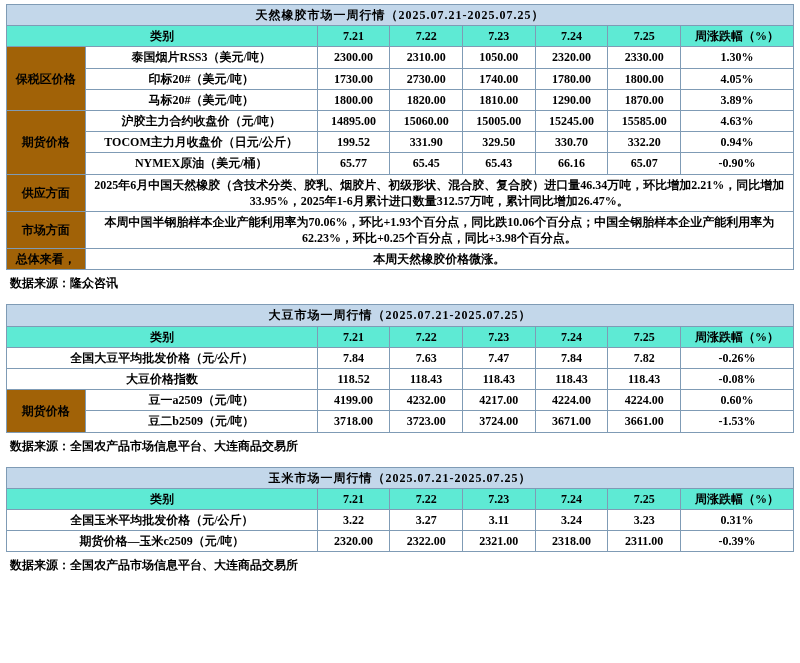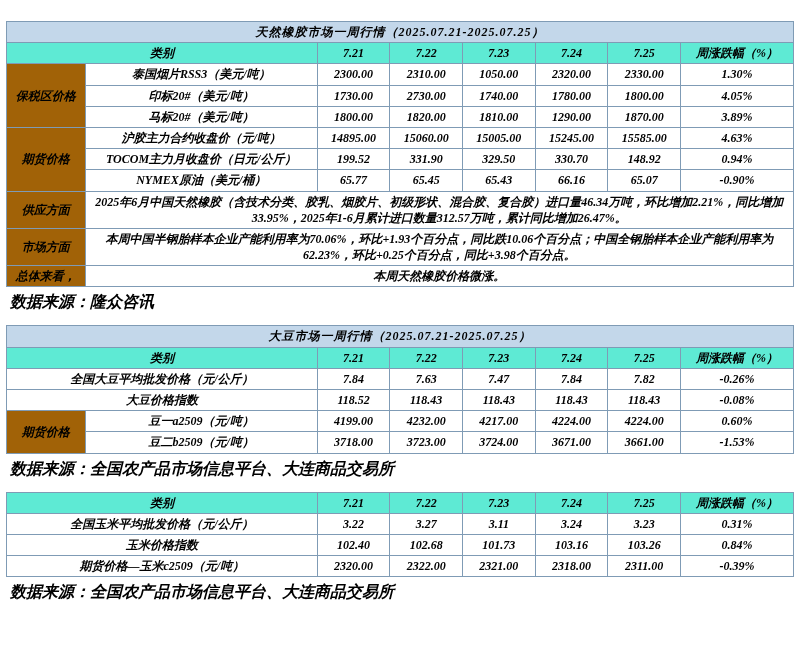--- a/index.html
+++ b/index.html
@@ -9,22 +9,21 @@
   }
   body {
     width: 800px;
     font-family: "Liberation Serif", "DejaVu Serif", serif;
     color: #000;
     font-size: 12px;
   }
   .page {
     width: 636px;
     box-sizing: border-box;
-    padding: 21px 6px 6px 6px;
-    font-style: italic;
+    padding: 4px 6px 6px 6px;
   }
   table.rpt {
     border-collapse: collapse;
     width: 788px;
     table-layout: fixed;
   }
   table.rpt td, table.rpt th {
     border: 1px solid #7f9bb5;
     padding: 2px 3px;
     font-weight: bold;
@@ -52,21 +51,21 @@
     text-align: left;
     padding-left: 6px;
   }
   .justify {
     text-align: left;
     padding: 3px 5px;
     font-weight: bold;
     line-height: 1.5;
   }
   .src {
-    font-size: 16px;
+    font-size: 12px;
     font-weight: bold;
     padding: 5px 0 2px 4px;
   }
   .gap {
     height: 10px;
   }
   .nowrap { white-space: nowrap; }
 </style>
 </head>
 <body>
@@ -136,21 +135,21 @@
       <td class="datacell">15245.00</td>
       <td class="datacell">15585.00</td>
       <td class="datacell">4.63%</td>
     </tr>
     <tr>
       <td class="datacell left">TOCOM主力月收盘价（日元/公斤）</td>
       <td class="datacell">199.52</td>
       <td class="datacell">331.90</td>
       <td class="datacell">329.50</td>
       <td class="datacell">330.70</td>
-      <td class="datacell">148.92</td>
+      <td class="datacell">332.20</td>
       <td class="datacell">0.94%</td>
     </tr>
     <tr>
       <td class="datacell left">NYMEX原油（美元/桶）</td>
       <td class="datacell">65.77</td>
       <td class="datacell">65.45</td>
       <td class="datacell">65.43</td>
       <td class="datacell">66.16</td>
       <td class="datacell">65.07</td>
       <td class="datacell">-0.90%</td>
@@ -248,48 +247,42 @@
       <col style="width:78px">
         <col style="width:230px">
         <col style="width:72px">
         <col style="width:72px">
       <col style="width:72px">
         <col style="width:72px">
         <col style="width:72px">
         <col style="width:112px">
     </colgroup>
     <tbody>
+        <tr>
+      <td class="title-cell" colspan="8">玉米市场一周行情（2025.07.21-2025.07.25）</td>
+    </tr>
     <tr>
       <td class="hdr" colspan="2">类别</td>
       <td class="hdr">7.21</td>
       <td class="hdr">7.22</td>
       <td class="hdr">7.23</td>
       <td class="hdr">7.24</td>
       <td class="hdr">7.25</td>
       <td class="hdr">周涨跌幅（%）</td>
     </tr>
     <tr>
       <td class="datacell" colspan="2">全国玉米平均批发价格（元/公斤）</td>
       <td class="datacell">3.22</td>
       <td class="datacell">3.27</td>
       <td class="datacell">3.11</td>
       <td class="datacell">3.24</td>
       <td class="datacell">3.23</td>
       <td class="datacell">0.31%</td>
     </tr>
     <tr>
-      <td class="datacell" colspan="2">玉米价格指数</td>
-      <td class="datacell">102.40</td>
-      <td class="datacell">102.68</td>
-      <td class="datacell">101.73</td>
-      <td class="datacell">103.16</td>
-      <td class="datacell">103.26</td>
-      <td class="datacell">0.84%</td>
-    </tr>
-    <tr>
       <td class="datacell" colspan="2">期货价格—玉米c2509（元/吨）</td>
       <td class="datacell">2320.00</td>
       <td class="datacell">2322.00</td>
       <td class="datacell">2321.00</td>
       <td class="datacell">2318.00</td>
       <td class="datacell">2311.00</td>
       <td class="datacell">-0.39%</td>
     </tr>
   </tbody>
     </table>

